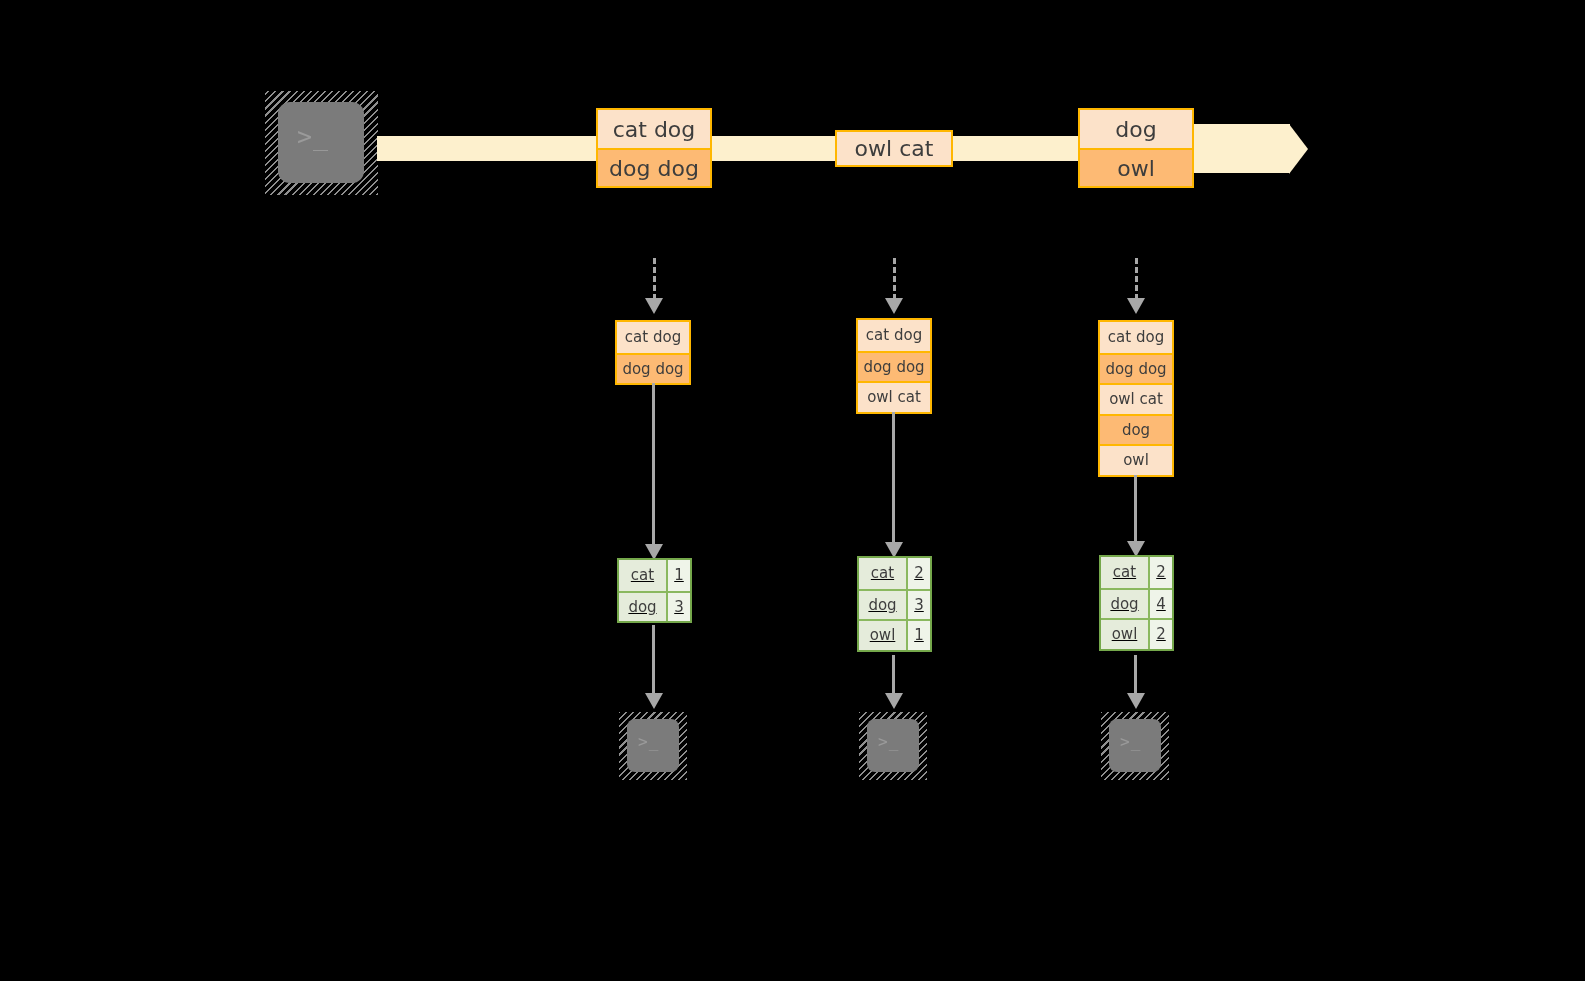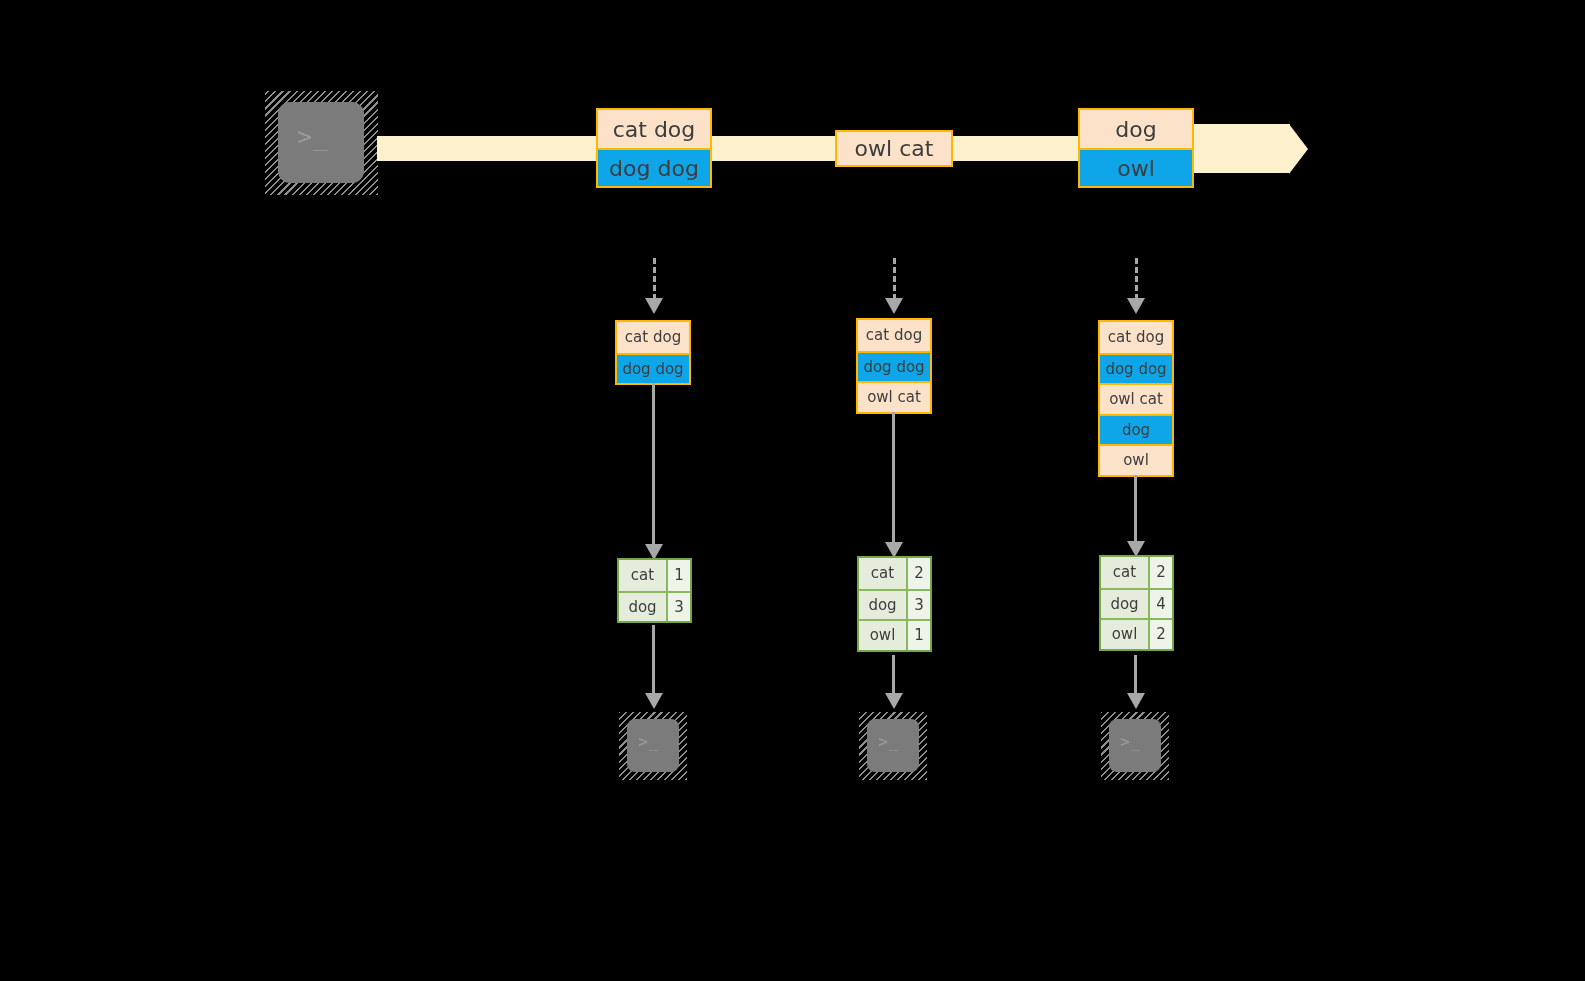--- a/index.html
+++ b/index.html
@@ -69,40 +69,41 @@
   }
   .rec .cell {
     box-sizing: border-box;
     display: flex;
     align-items: center;
     justify-content: center;
     color: #3d3d3d;
     white-space: nowrap;
   }
   .rec .cell.dark  { background: #fce2c9; }
-  .rec .cell.light { background: #0ea5e9; }
+  .rec .cell.light { background: #fdba74; }
   .rec .cell + .cell { border-top: 2.5px solid #ffb700; }
 
   .rec.big  { width: 116px; }
   .rec.big .cell { height: 38px; font-size: 22px; }
 
   .rec.single { width: 118px; height: 37px; }
   .rec.single .cell { height: 100%; font-size: 22px; }
 
   .rec.small { width: 76px; }
   .rec.small .cell { height: 30.5px; font-size: 15px; }
 
   
   .tbl {
     position: absolute;
     box-sizing: border-box;
     border: 2.5px solid #75a84b;
     display: flex;
     flex-direction: column;
     background: #eef3e7;
+    text-decoration: underline;
   }
   .tbl .row {
     display: flex;
     height: 30.5px;
     box-sizing: border-box;
   }
   .tbl .row + .row { border-top: 2.5px solid #8ab85f; }
   .tbl .k, .tbl .v {
     box-sizing: border-box;
     display: flex;

